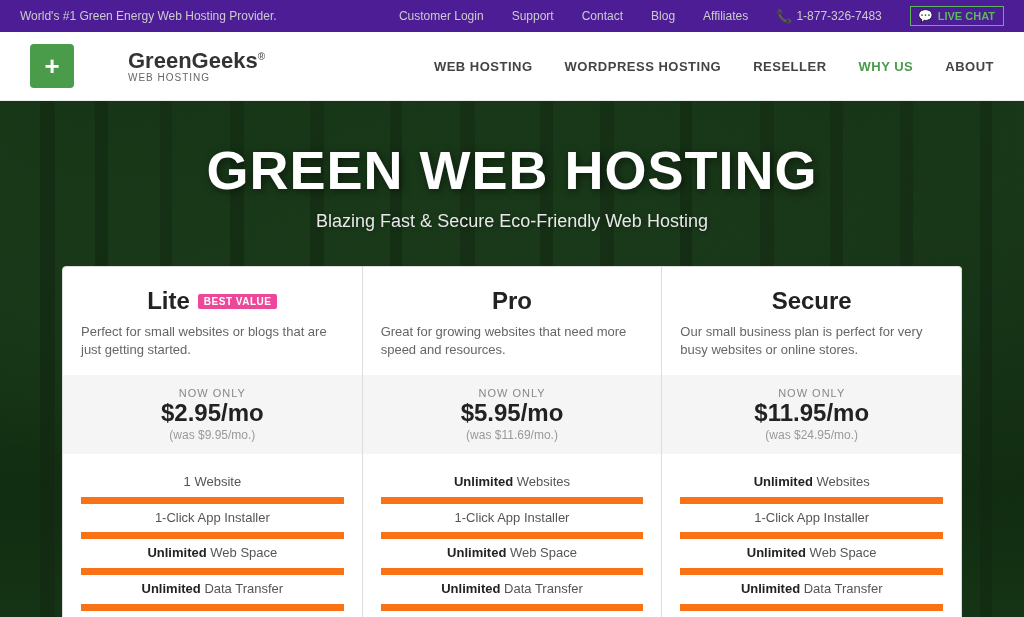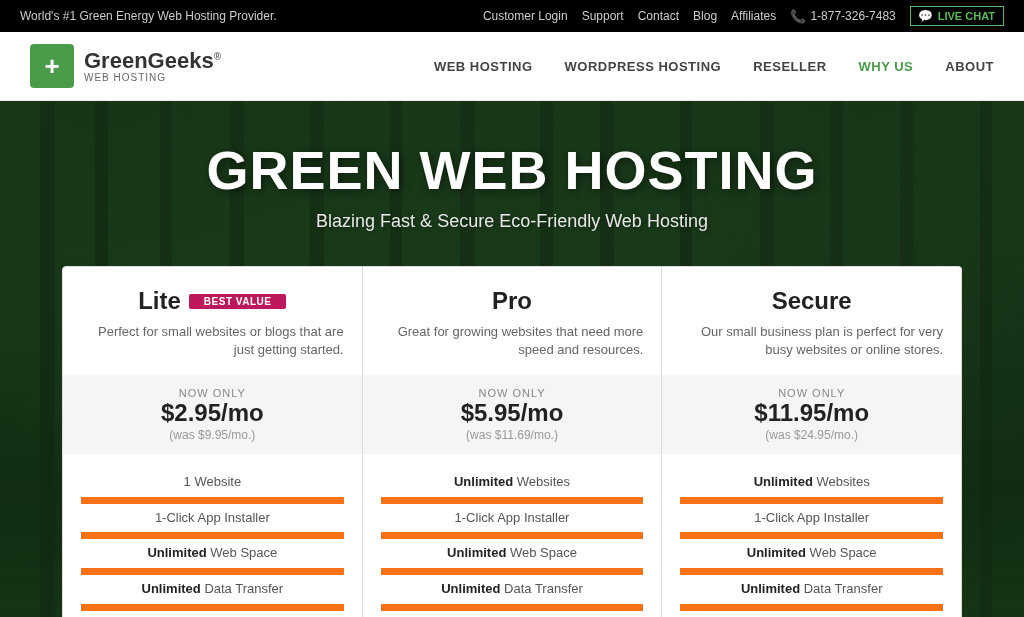--- a/index.html
+++ b/index.html
@@ -1,29 +1,29 @@
 <!DOCTYPE html>
 <html><head>
   <meta charset="utf-8">
   <style>
     * { margin: 0; padding: 0; box-sizing: border-box; }
     body { font-family: Arial, sans-serif; width: 1024px; overflow-x: hidden; }
 
     
     .top-bar {
-      background: #000000;
+      background: #4c1d95;
       color: #ccc;
       font-size: 12px;
       display: flex;
       justify-content: space-between;
       align-items: center;
       padding: 6px 20px;
     }
     .top-bar-left { color: #ccc; }
-    .top-bar-right { display: flex; align-items: center; gap: 14px; }
+    .top-bar-right { display: flex; align-items: center; gap: 28px; }
     .top-bar-right a { color: #ccc; text-decoration: none; font-size: 12px; }
     .phone-block { display: flex; align-items: center; gap: 4px; color: #ccc; }
     .phone-icon { color: #5cb85c; font-size: 13px; }
     .live-chat-btn {
       background: transparent;
       border: 1px solid #5cb85c;
       color: #5cb85c;
       padding: 2px 8px;
       font-size: 11px;
       font-weight: bold;
@@ -47,21 +47,21 @@
     .logo-icon {
       background: #4a9b4a;
       width: 44px;
       height: 44px;
       display: flex;
       align-items: center;
       justify-content: center;
       border-radius: 4px;
     }
     .logo-icon span { color: #fff; font-size: 26px; font-weight: bold; line-height: 1; }
-    .logo-text-block { display: flex; flex-direction: column; }
+    .logo-text-block { display: flex; flex-direction: column; margin-left: 44px; }
     .logo-name { font-size: 22px; font-weight: bold; color: #333; line-height: 1; }
     .logo-name sup { font-size: 10px; color: #666; vertical-align: super; }
     .logo-sub { font-size: 10px; color: #666; letter-spacing: 1px; text-transform: uppercase; }
 
     
     .main-nav { display: flex; align-items: center; gap: 32px; }
     .main-nav a {
       text-decoration: none;
       color: #444;
       font-size: 13px;
@@ -197,33 +197,33 @@
       align-items: center;
       gap: 8px;
       margin-bottom: 8px;
     }
     .plan-name {
       font-size: 24px;
       font-weight: 900;
       color: #222;
     }
     .best-value-badge {
-      background: #be185d;
+      background: #ec4899;
       color: #fff;
       font-size: 10px;
       font-weight: bold;
-      padding: 2px 15px;
+      padding: 2px 6px;
       border-radius: 2px;
       text-transform: uppercase;
       letter-spacing: 0.5px;
     }
     .plan-desc {
       font-size: 13px;
       color: #666;
-      text-align: right;
+      text-align: left;
       margin-bottom: 14px;
       line-height: 1.4;
       min-height: 38px;
     }
     .price-section {
       background: #f5f5f5;
       width: calc(100% + 36px);
       margin: 0 -18px;
       padding: 12px 4px;
       text-align: center;

